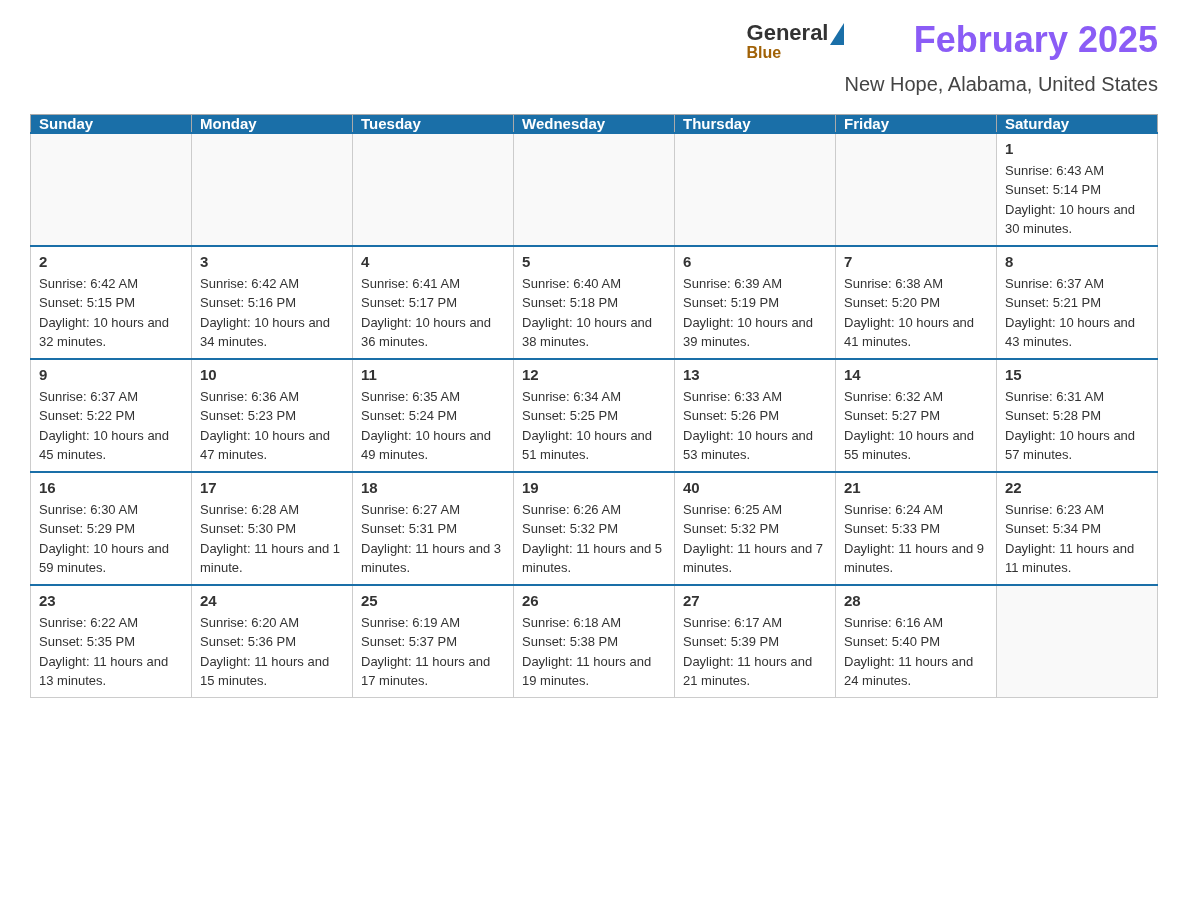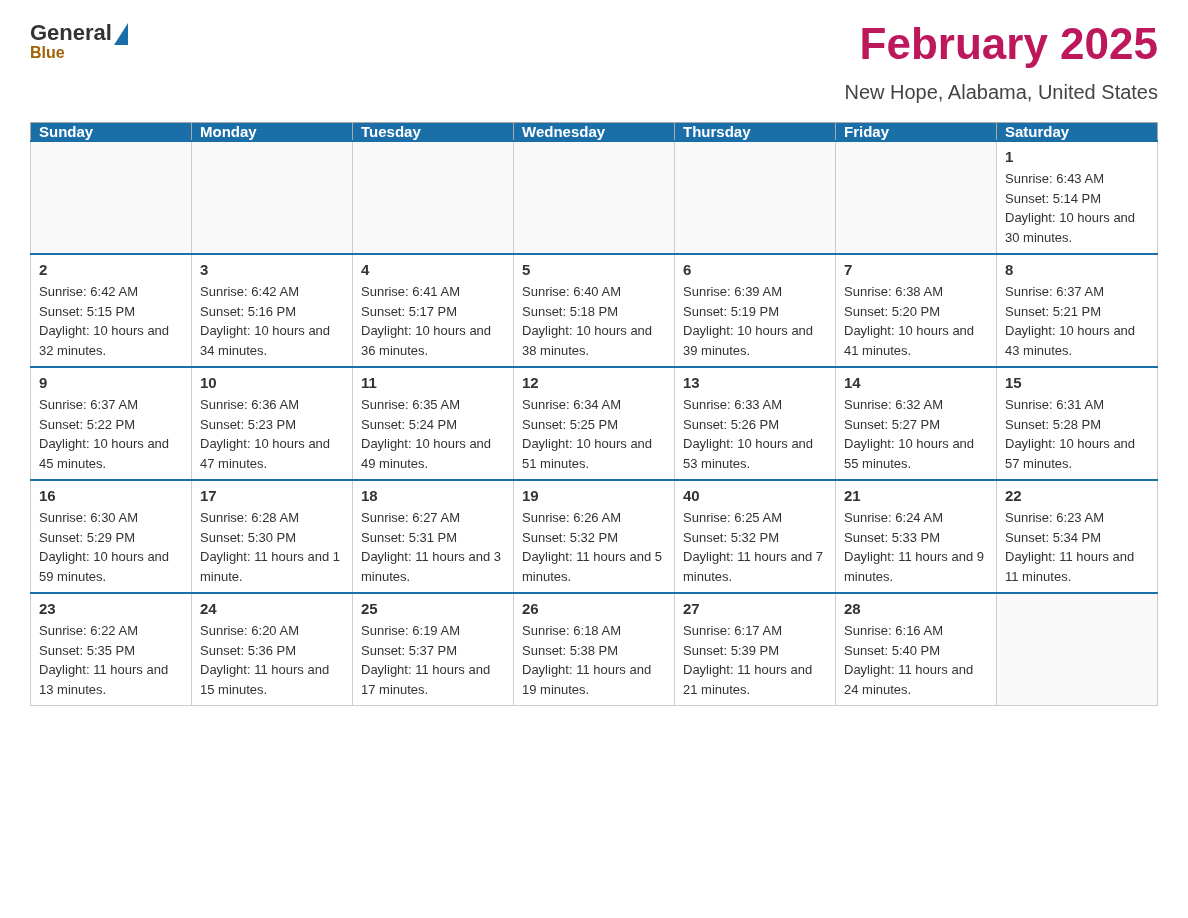--- a/index.html
+++ b/index.html
@@ -5,21 +5,21 @@
     * { margin: 0; padding: 0; box-sizing: border-box; }
     body {
       font-family: Arial, sans-serif;
       background: #fff;
       padding: 20px 30px;
       width: 1188px;
       min-height: 918px;
     }
     .header {
       display: flex;
-      justify-content: space-between;
+      justify-content: flex-end;
       align-items: flex-start;
       margin-bottom: 18px;
     }
     .logo {
       display: flex;
       flex-direction: column;
       align-items: flex-start;
     }
     .logo-top {
       display: flex;
@@ -43,23 +43,23 @@
     .logo-blue {
       font-size: 16px;
       font-weight: bold;
       color: #a16207;
       margin-top: -2px;
     }
     .title-section {
       text-align: right;
     }
     .month-title {
-      font-size: 44px;
-      font-weight: bold;
-      color: #be185d;
+      font-size: 36px;
+      font-weight: bold;
+      color: #8b5cf6;
       line-height: 1.1;
       margin-left: 44px;
     }
     .location {
       font-size: 20px;
       color: #444;
       margin-top: 13px;
     }
     .calendar {
       width: 100%;

